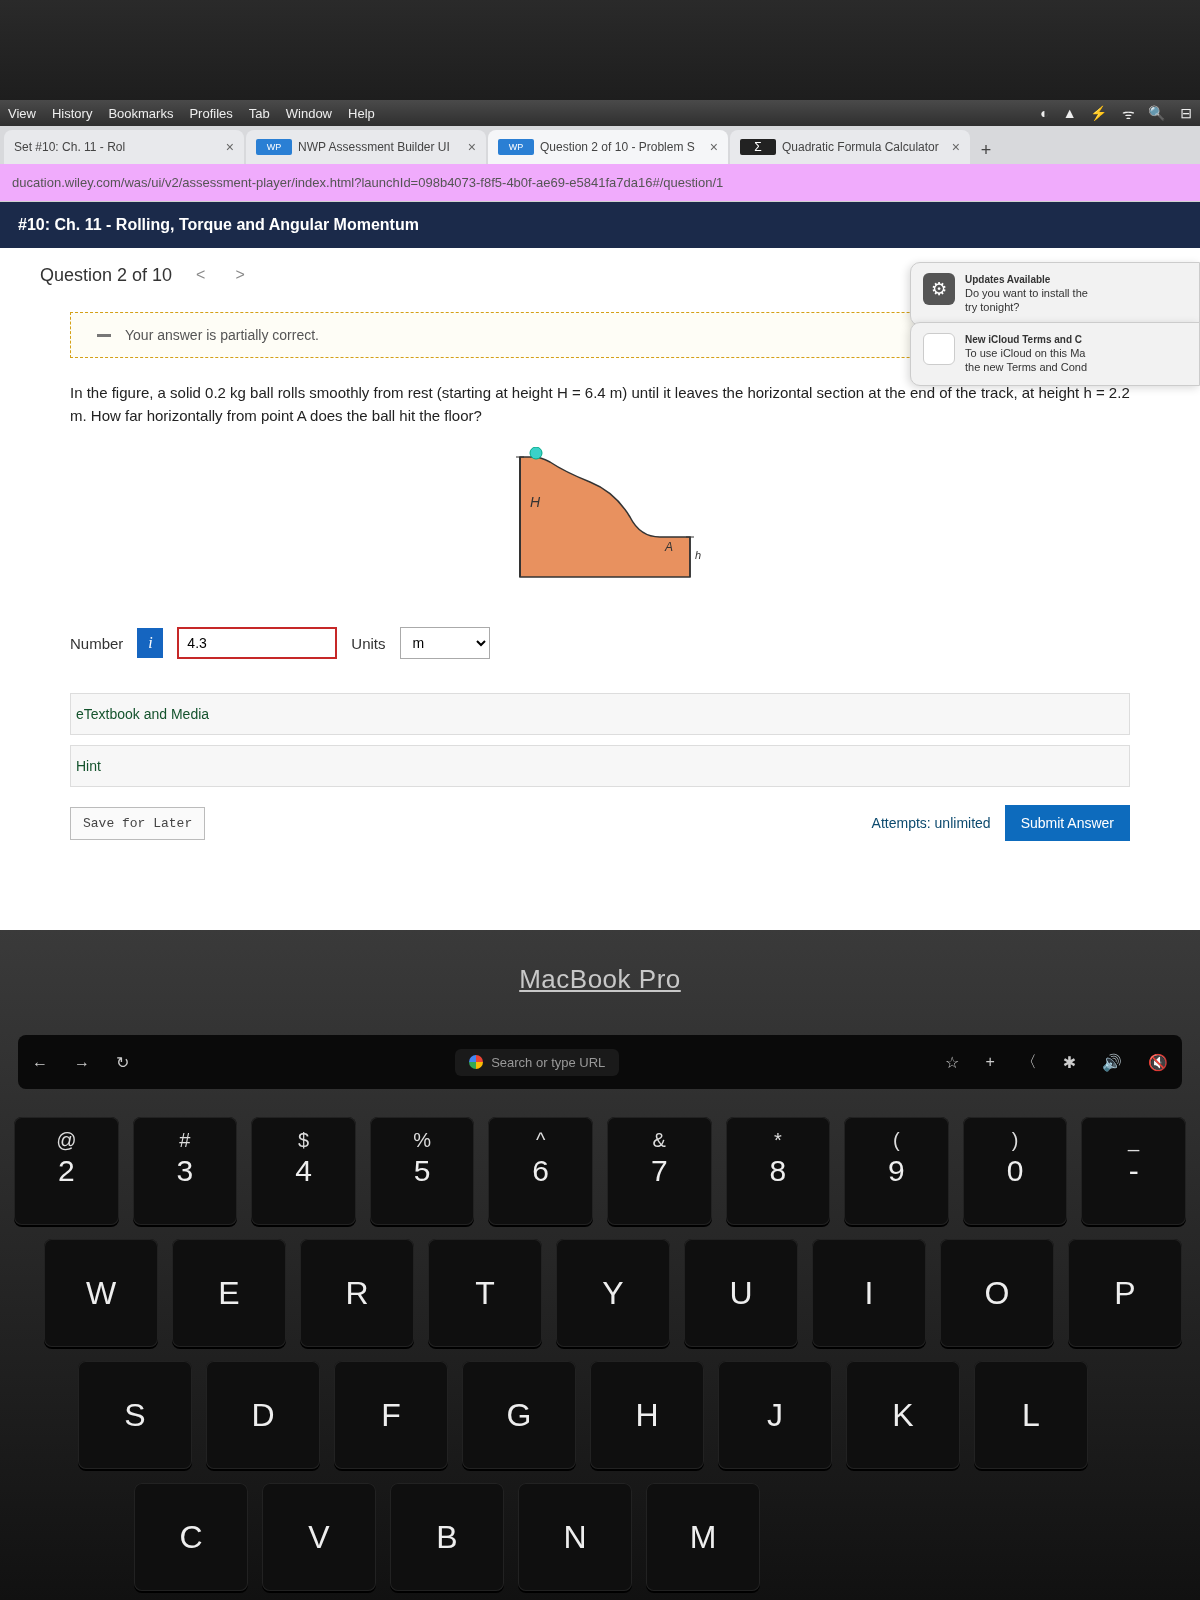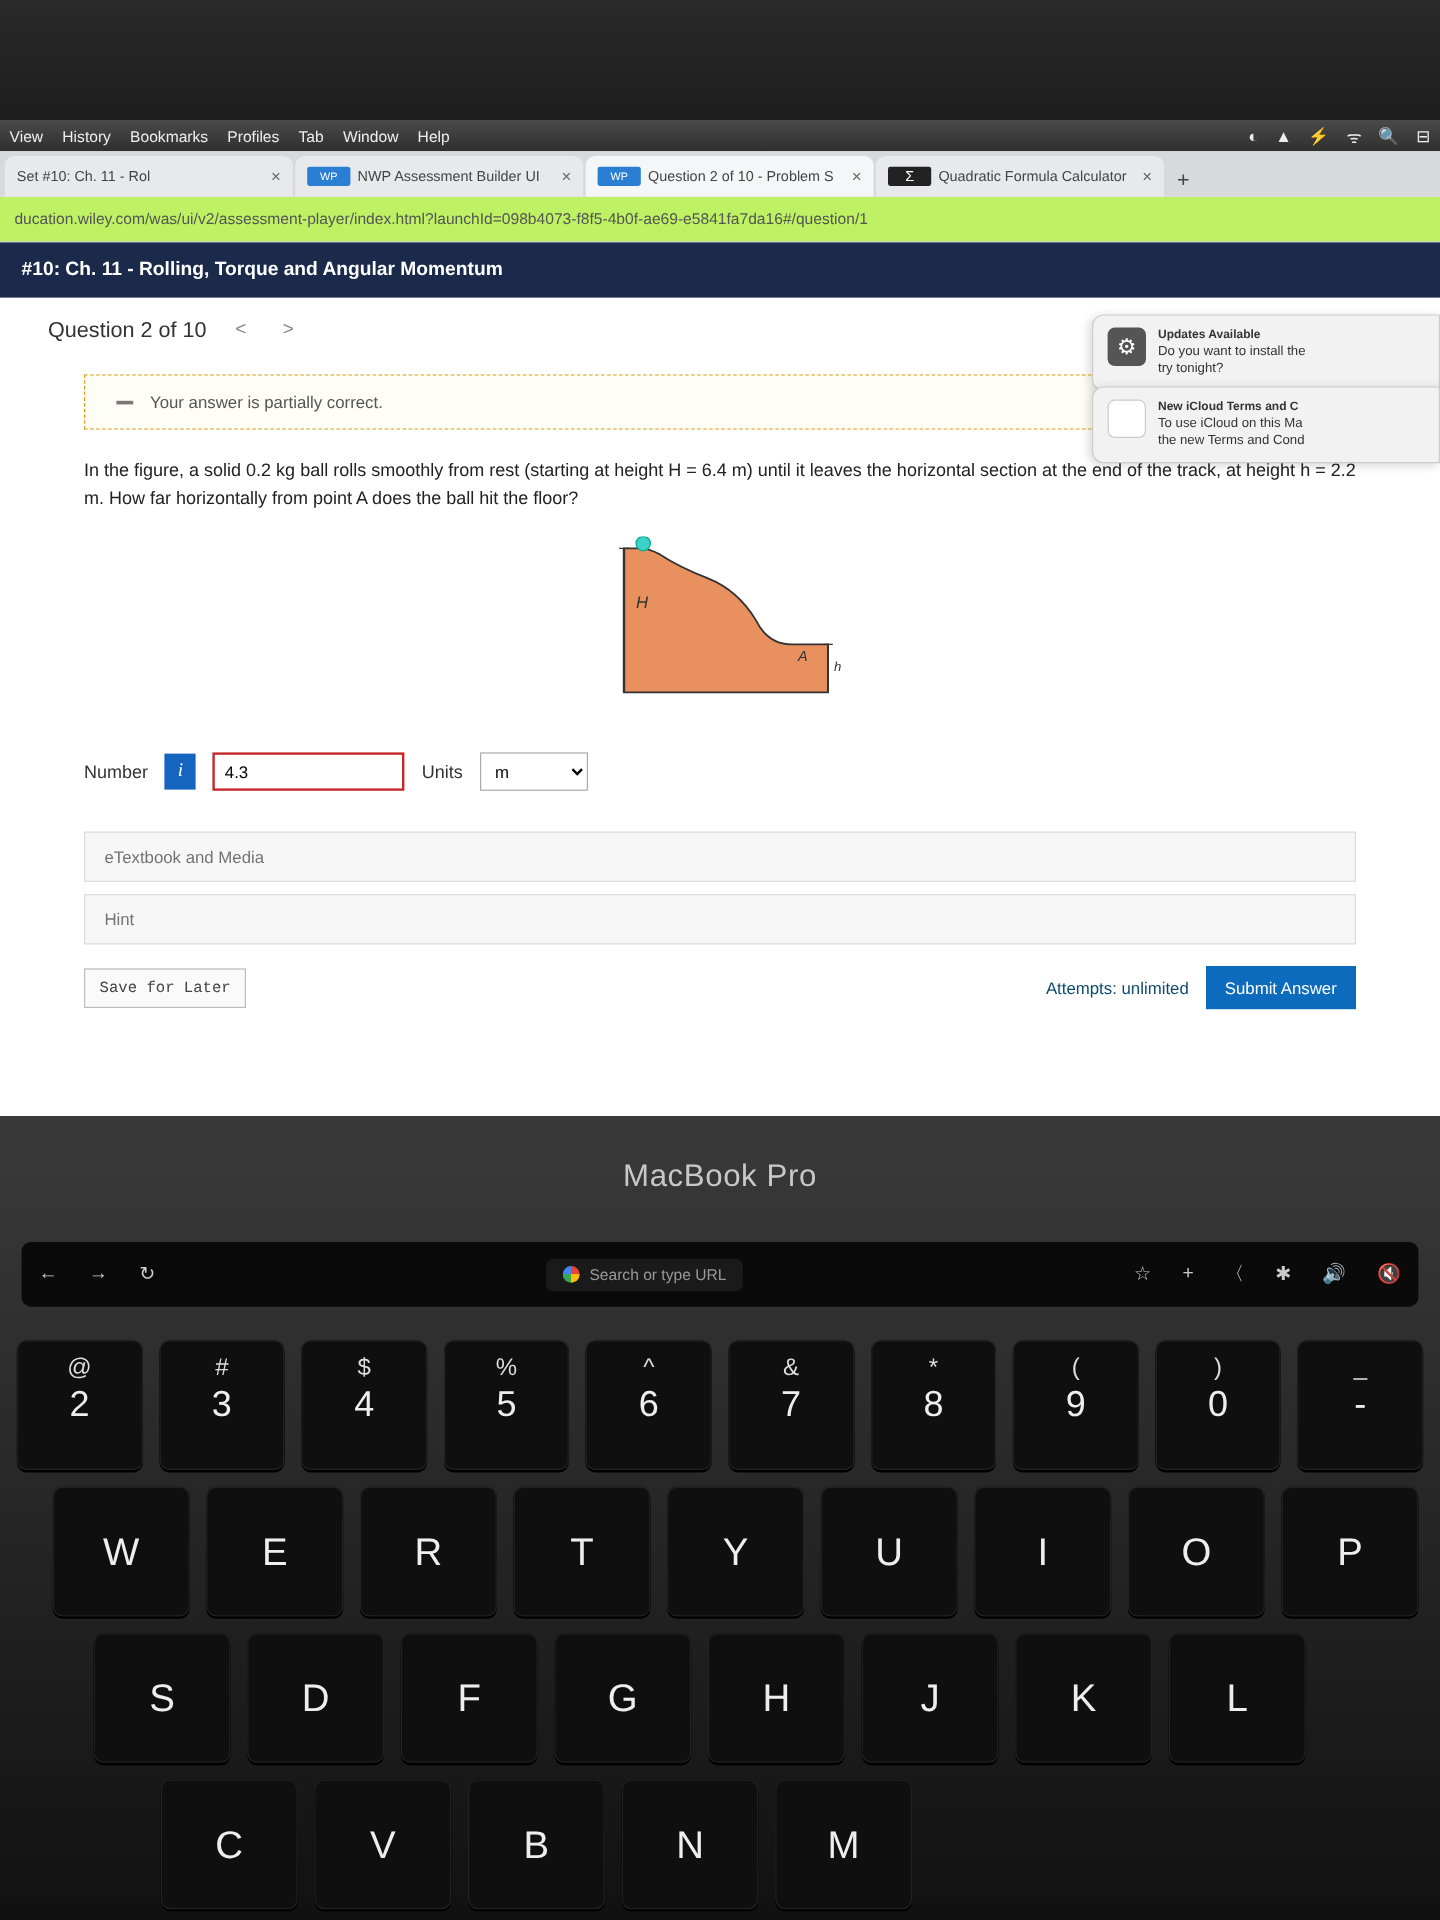--- a/index.html
+++ b/index.html
@@ -18,21 +18,21 @@
 .tabstrip { height:38px; background:#d8d9dc; display:flex; align-items:flex-end; padding:0 4px; position:relative; }
 .tab { height:34px; background:#e8e9ec; border-radius:8px 8px 0 0; display:flex; align-items:center; padding:0 10px; font-size:12px; color:#444; margin-right:2px; min-width:0; flex:1; max-width:240px; gap:6px; }
 .tab.active { background:#f5f6f8; }
 .tab .favicon { width:36px; height:16px; background:#2a7fd4; color:#fff; font-size:9px; display:flex; align-items:center; justify-content:center; border-radius:2px; flex-shrink:0; }
 .tab .favicon.sigma { background:#222; font-size:12px; }
 .tab .title { white-space:nowrap; overflow:hidden; text-overflow:ellipsis; flex:1; }
 .tab .close { font-size:14px; color:#666; flex-shrink:0; }
 .newtab { width:28px; height:28px; display:flex; align-items:center; justify-content:center; color:#444; font-size:18px; }
 
 
-.addrbar { height:38px; background:#bef264; display:flex; align-items:center; padding:0 12px; font-size:13px; color:#555; border-bottom:1px solid #d0d0d0; }
+.addrbar { height:38px; background:#f0abfc; display:flex; align-items:center; padding:0 12px; font-size:13px; color:#555; border-bottom:1px solid #d0d0d0; }
 .addrbar .url { flex:1; white-space:nowrap; overflow:hidden; text-overflow:ellipsis; }
 
 
 .notif { position:absolute; right:0; width:290px; background:#f2f2f2; border:1px solid #ccc; border-radius:10px 0 0 10px; padding:10px 12px; display:flex; gap:10px; box-shadow:-2px 2px 8px rgba(0,0,0,.15); }
 .notif1 { top:162px; }
 .notif2 { top:222px; }
 .notif .nicon { width:32px; height:32px; background:#555; border-radius:6px; display:flex; align-items:center; justify-content:center; color:#fff; font-size:18px; flex-shrink:0; }
 .notif .nicon.apple { background:#fff; color:#333; border:1px solid #ccc; }
 .notif .ntext { font-size:11px; color:#333; line-height:1.3; }
 .notif .ntext .ntitle { font-weight:600; font-size:10px; }
@@ -52,35 +52,35 @@
 
 .figure { display:flex; justify-content:center; margin:12px 0 40px 0; }
 .figure svg { width:220px; height:140px; }
 
 .answer-row { display:flex; align-items:center; gap:14px; margin-bottom:34px; font-size:15px; }
 .answer-row .lbl { color:#333; }
 .iicon { width:26px; height:30px; background:#1565c0; color:#fff; display:flex; align-items:center; justify-content:center; font-family:serif; font-style:italic; font-size:16px; }
 .numinput { width:160px; height:32px; border:2px solid #c62828; padding:0 8px; font-size:14px; outline:none; }
 .unitsel { width:90px; height:32px; border:1px solid #aaa; background:#fff; padding:0 8px; font-size:14px; }
 
-.linkbar { border:1px solid #ddd; background:#f7f7f7; padding:12px 16px; font-size:14px; color:#737373; margin-bottom:10px; }
+.linkbar { border:1px solid #ddd; background:#f7f7f7; padding:12px 5px; font-size:14px; color:#14532d; margin-bottom:10px; }
 .action-row { display:flex; align-items:center; gap:14px; margin-top:18px; }
 .save { border:1px solid #bbb; background:#fafafa; padding:8px 12px; font-size:13px; color:#444;font-family:Liberation Mono, monospace; }
 .attempts { margin-left:auto; font-size:14px; color:#0c4a6e; }
 .submit { background:#0d6bbd; color:#fff; padding:10px 16px; font-size:14px; border:none; }
 
 
 .dock-wrap { position:absolute; left:0; right:0; top:860px; display:flex; justify-content:center; }
 .dock { background:rgba(180,180,190,.55); border-radius:18px; padding:6px 10px; display:flex; gap:6px; backdrop-filter:blur(6px); }
 .dock .app { width:44px; height:44px; border-radius:10px; display:flex; align-items:center; justify-content:center; font-size:22px; color:#fff; }
 .c-finder{background:linear-gradient(#4aa8ff,#1e6bd6);} .c-chrome{background:#fff;color:#333;border:1px solid #ccc;} .c-msg{background:#2ecc40;} .c-mail{background:#2b8ff0;} .c-safari{background:#fdfdfd;color:#1e6bd6;} .c-photos{background:#fff;color:#e6456b;} .c-ft{background:#2ecc40;} .c-cal{background:#fff;color:#e33; font-size:16px;} .c-contacts{background:#d9a05b;} .c-rem{background:#fff;color:#333;} .c-notes{background:#fff;color:#e0a500;} .c-free{background:#fff;color:#7b5;} .c-tv{background:#111;} .c-pod{background:#8b3fc9;} .c-news{background:#ff3b30;} .c-music{background:#ff2d55;} .c-maps{background:#cfe9c7;color:#2a7;} .c-num{background:#34c759;} .c-key{background:#0a84ff;} .c-pages{background:#ff9500;} .c-store{background:#0a84ff;} .c-set{background:#8e8e93;} .c-adobe{background:#ff0000;} .c-word{background:#185abd;}
 
 
 .mbp { position:absolute; top:930px; left:0; right:0; bottom:0; background:linear-gradient(180deg,#3a3a3a 0%,#2a2a2a 40%,#111 100%); }
-.mbp-label { text-align:center; color:#c8c8c8; font-size:26px; padding:34px 0 40px 0; letter-spacing:.5px; }
+.mbp-label { text-align:center; color:#c8c8c8; font-size:26px; padding:34px 0 40px 0; letter-spacing:.5px;text-decoration:underline; }
 
 
 .touchbar { height:54px; background:#0a0a0a; margin:0 18px; border-radius:8px; display:flex; align-items:center; padding:0 14px; gap:26px; color:#ccc; font-size:16px; }
 .touchbar .tb-search { background:#1a1a1a; border-radius:6px; padding:6px 14px; font-size:13px; color:#999; display:flex; align-items:center; gap:8px; }
 .touchbar .tb-search .gicon { width:14px; height:14px; border-radius:50%; background:conic-gradient(#ea4335 0 25%,#fbbc05 0 50%,#34a853 0 75%,#4285f4 0); }
 .touchbar .spacer { flex:1; }
 
 
 .keyboard { margin:28px 14px 0 14px; display:flex; flex-direction:column; gap:14px; }
 .krow { display:flex; gap:14px; }

